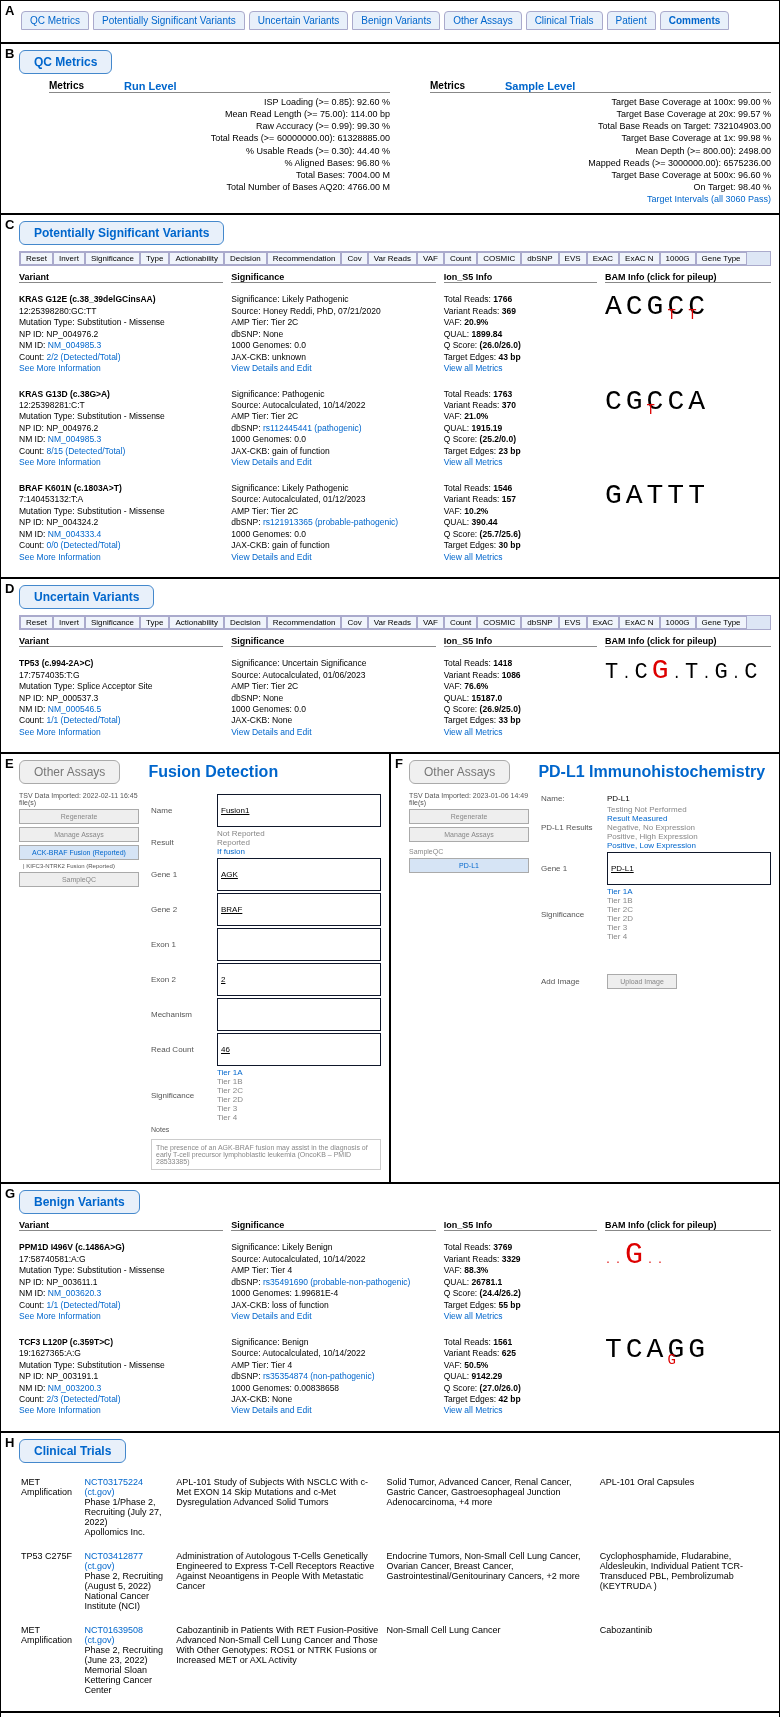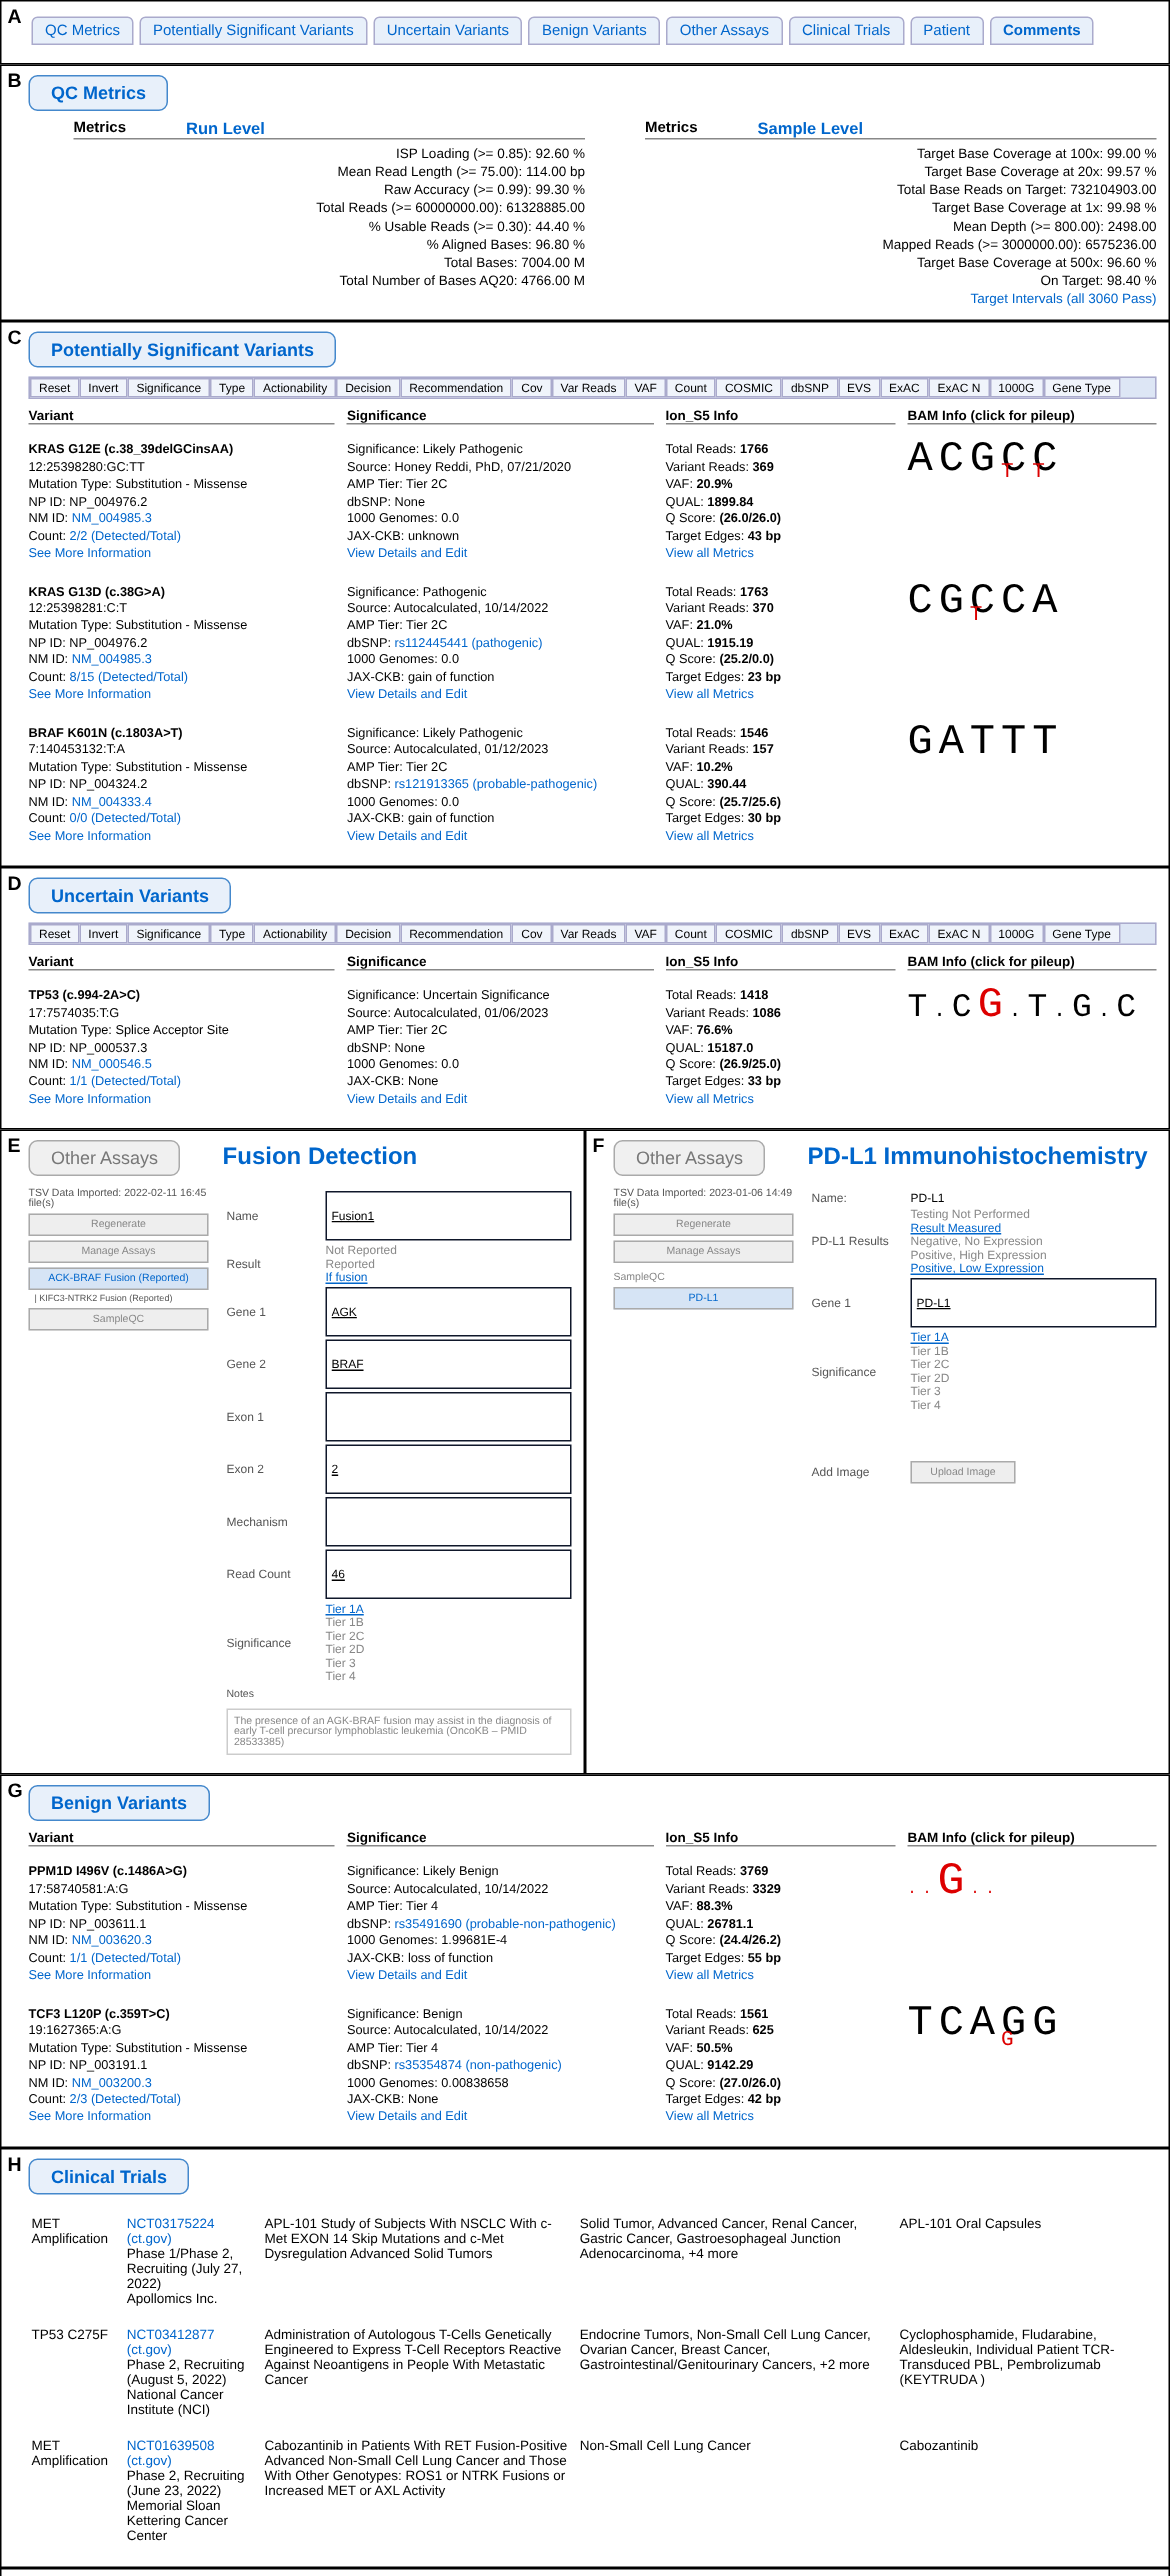--- a/index.html
+++ b/index.html
@@ -33,21 +33,21 @@
   .assay-controls { display:flex; gap:12px; font-size:8px; margin-top:8px; }
   .assay-left { width:120px; }
   .assay-left .info { font-size:7px; color:#555;}
   .assay-btn { display:block; background:#eee; border:1px solid #aaa; font-size:7px; padding:3px; margin:3px 0; text-align:center; color:#888; }
   .assay-btn.active { background:#d6e4f5; color:#0066cc;}
   .assay-form { flex:1; font-size:8px; }
   .assay-form .frow { display:flex; align-items:center; margin:2px 0; gap:6px; }
   .assay-form .frow .lab { width:60px; color:#555;}
   .assay-form input[type=text] { flex:1; border:1px solid #0f172a; padding:11px 3px; font-size:8px;text-decoration:underline; }
   .radio-group label { display:block; font-size:8px; color:#888; }
-  .radio-group label.sel { color:#0066cc;text-decoration:underline; }
+  .radio-group label.sel { color:#0066cc; }
   .notes-box { border:1px solid #ccc; font-size:7px; padding:4px; margin-top:6px; color:#888;}
   .trials-table { width:100%; font-size:9px; }
   .trials-table th { text-align:left; border-bottom:1px solid #333; padding-bottom:2px; font-weight:bold;}
   .trials-table td { vertical-align:top; padding:6px 6px 6px 0; }
   .report-imgs { display:flex; gap:6px; margin-top:8px; justify-content:center; }
   .report-page { width:230px; height:300px; border:1px solid #888; background:linear-gradient(#f6f6f6,#fff); position:relative; font-size:5px; padding:4px; overflow:hidden;}
   .report-page .hdr { background:#0a6b5c; color:#fff; font-size:6px; padding:2px; font-weight:bold;}
   .report-page .sect { background:#0a6b5c; color:#fff; font-size:5px; padding:1px 3px; margin:3px 0 1px 0;}
   .report-page .ln { border-bottom:1px solid #ccc; height:6px;}
   .report-page .top { display:flex; justify-content:space-between; font-size:4px; color:#444; margin-bottom:2px;}

